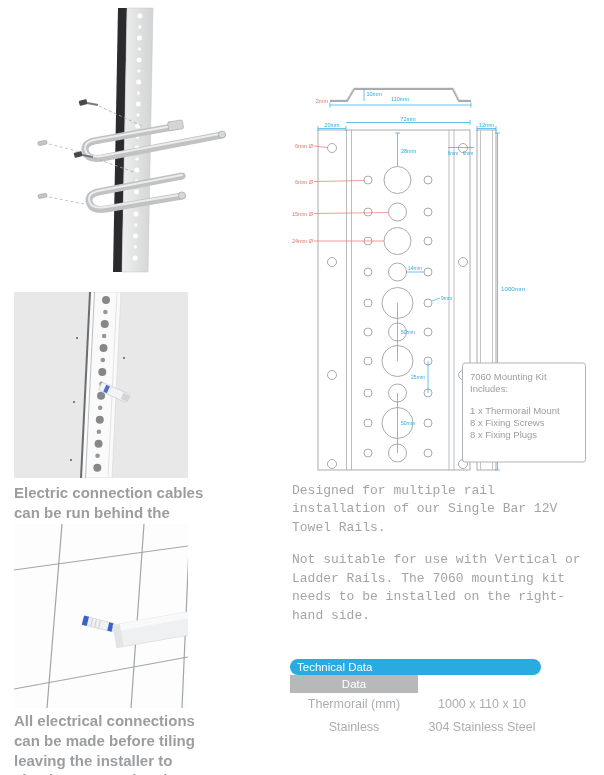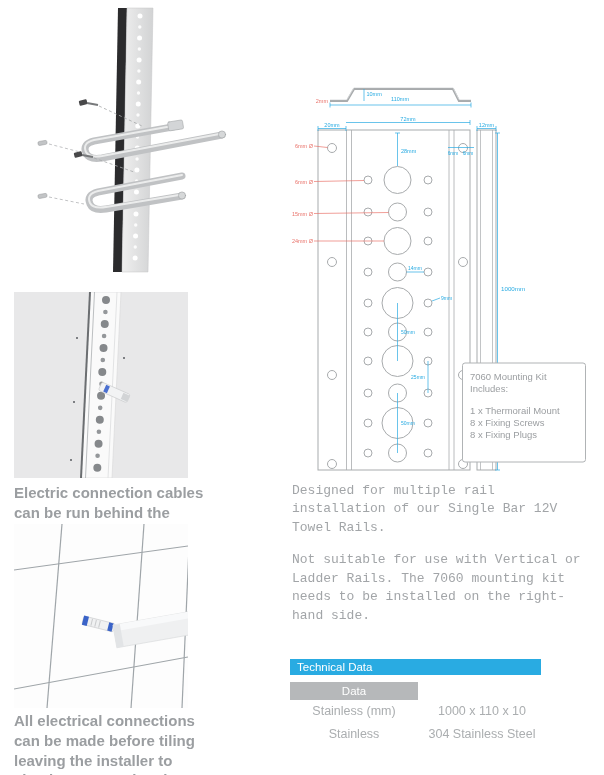--- a/index.html
+++ b/index.html
@@ -4,22 +4,22 @@
 <style>
   html,body{margin:0;padding:0;background:#fff;}
   .page{position:relative;width:604px;height:775px;background:#fff;overflow:hidden;
         font-family:"Liberation Sans",sans-serif;}
   .abs{position:absolute;}
   .caption{font-size:15px;line-height:1.32;color:#9b9ea1;font-weight:bold;}
   .para p{margin:0 0 14px 0;font-size:13px;line-height:1.42;color:#a2a5a8;font-family:Liberation Mono, monospace;}
   
   .tech-table{width:251px;}
   .tt-title{height:16px;line-height:16px;background:#29abe2;color:#fff;
-            font-size:11.5px;padding-left:7px;}
-  .tt-cols{display:flex;gap:5px;margin-top:7px;border-radius:8px;}
+            font-size:11.5px;padding-left:7px;border-radius:8px;}
+  .tt-cols{display:flex;gap:5px;border-radius:8px;}
   .tt-col-h{height:18px;line-height:18px;background:#b6b8ba;color:#fff;
             font-size:11.5px;text-align:center;}
   .tt-col-h.c1{width:128px;}
   .tt-col-h.c2{width:118px;}
   .tt-row{display:flex;gap:5px;}
   .tt-cell{height:23px;line-height:23px;font-size:12.5px;color:#abaeb0;text-align:center;}
   .tt-cell.c1{width:128px;}
   .tt-cell.c2{width:118px;}
   .tt-row:first-of-type .tt-cell{margin-top:5px;}
   svg text{font-family:"Liberation Sans",sans-serif;}
@@ -264,21 +264,21 @@
     <p>Designed for multiple rail installation of our Single Bar 12V Towel Rails.</p>
     <p>Not suitable for use with Vertical or Ladder Rails. The 7060 mounting kit needs to be installed on the right-hand side.</p>
   </div>
 
   <div class="abs tech-table" style="left:290px;top:659px">
     <div class="tt-title">Technical Data</div>
     <div class="tt-cols">
       <div class="tt-col-h c1">Data</div>
     </div>
     <div class="tt-row">
-      <div class="tt-cell c1">Stainless (mm)</div>
+      <div class="tt-cell c1">Thermorail (mm)</div>
       <div class="tt-cell c2">1000 x 110 x 10</div>
     </div>
     <div class="tt-row">
       <div class="tt-cell c1">Stainless</div>
       <div class="tt-cell c2">304 Stainless Steel</div>
     </div>
   </div>
 
 </div>
 

